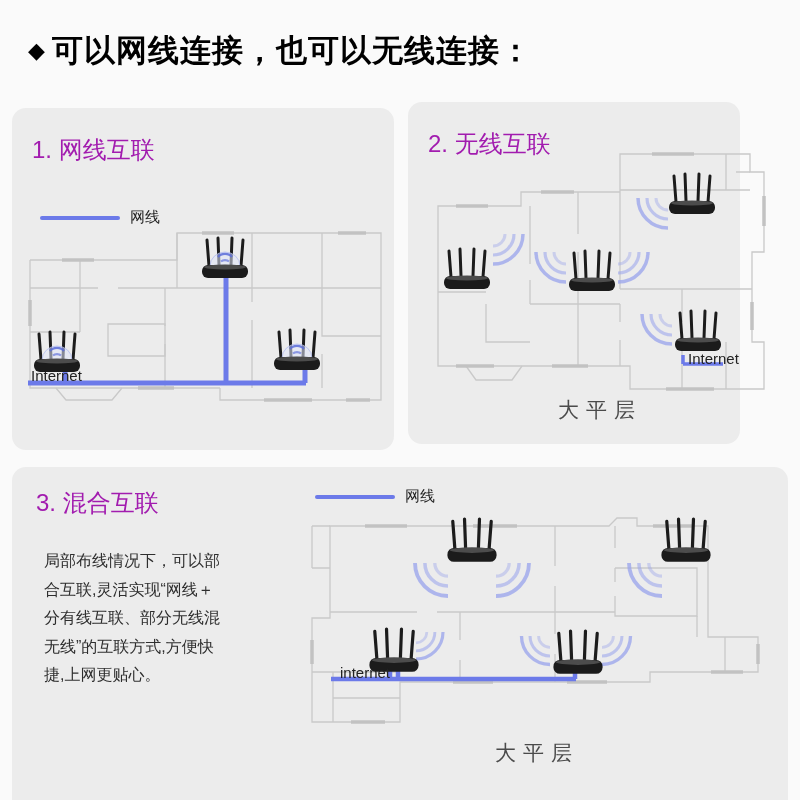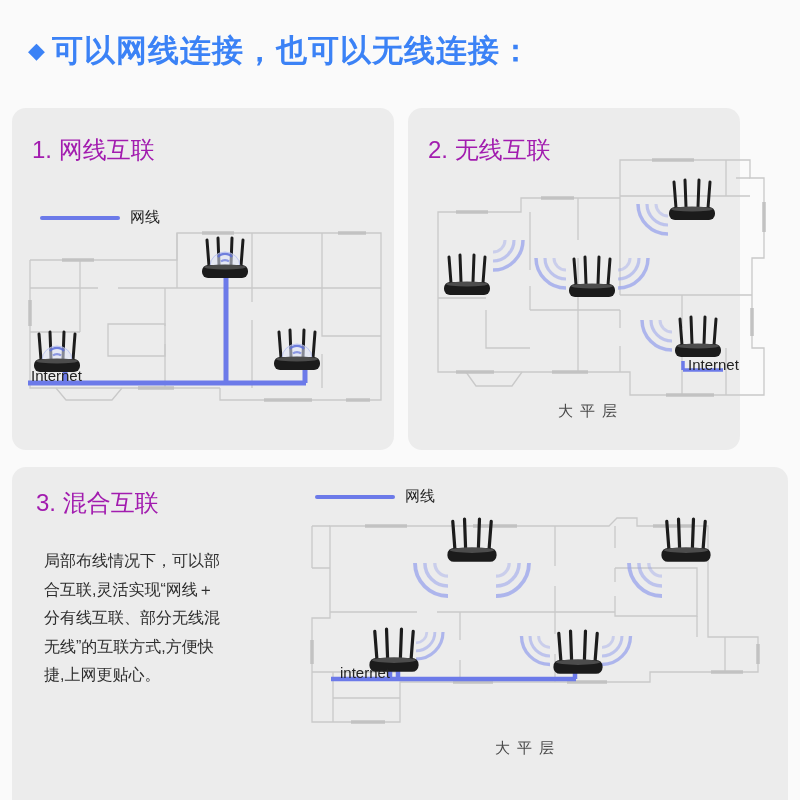--- a/index.html
+++ b/index.html
@@ -7,28 +7,28 @@
   body {
     position:relative;
     background:#fafafa;
     font-family:"Liberation Sans","DejaVu Sans",sans-serif;
     color:#1f1f1f;
     overflow:hidden;
   }
   
   .main-title {
     position:absolute; left:28px; top:30px;
-    font-size:31px; font-weight:600; color:#3b82f6;
+    font-size:31px; font-weight:600; color:#000000;
     letter-spacing:1px; white-space:nowrap;
   }
   .main-title .bullet { font-size:22px; margin-right:6px; vertical-align:3px; }
   
   .panel { position:absolute; background:#ececec; border-radius:14px; }
   .panel1 { left:12px;  top:108px; width:382px; height:342px; }
-  .panel2 { left:408px; top:108px; width:332px; height:342px; }
+  .panel2 { left:408px; top:102px; width:332px; height:342px; }
   .panel3 { left:12px;  top:467px; width:776px; height:365px; }
   .panel-title {
     position:absolute; font-size:24px; font-weight:500; color:#a21caf;
     white-space:nowrap;
   }
   .panel1 .panel-title { left:20px; top:26px; }
   .panel2 .panel-title { left:20px; top:26px; }
   .panel3 .panel-title { left:24px; top:20px; }
   
   .legend { position:absolute; display:flex; align-items:center; }
@@ -48,21 +48,21 @@
   
   .wifi { position:absolute; z-index:2; width:40px; height:40px; filter:blur(0.6px); }
   .wifi svg { width:100%; height:100%; display:block; }
   .wifi.mirror { transform:scaleX(-1); }
   .wifi path { stroke:#98a3ec; fill:none; stroke-linecap:round; }
   
   .net-label {
     position:absolute; z-index:4; font-size:15px; color:#222; white-space:nowrap;
   }
   .caption {
-    position:absolute; z-index:4; font-size:15px; color:#4a4a4a;
+    position:absolute; z-index:4; font-size:21px; color:#4a4a4a;
     letter-spacing:7px; white-space:nowrap;font-family:Liberation Mono, monospace;
   }
   
   .desc {
     position:absolute; left:12px; top:80px; z-index:4;
     font-size:16px; line-height:28.5px; color:#2e2e2e; white-space:nowrap;margin-left:20px;
   }
 </style>
 </head>
 <body>

